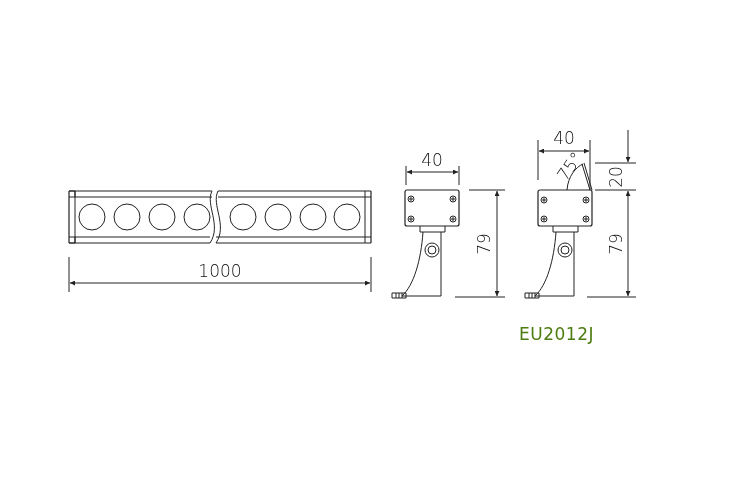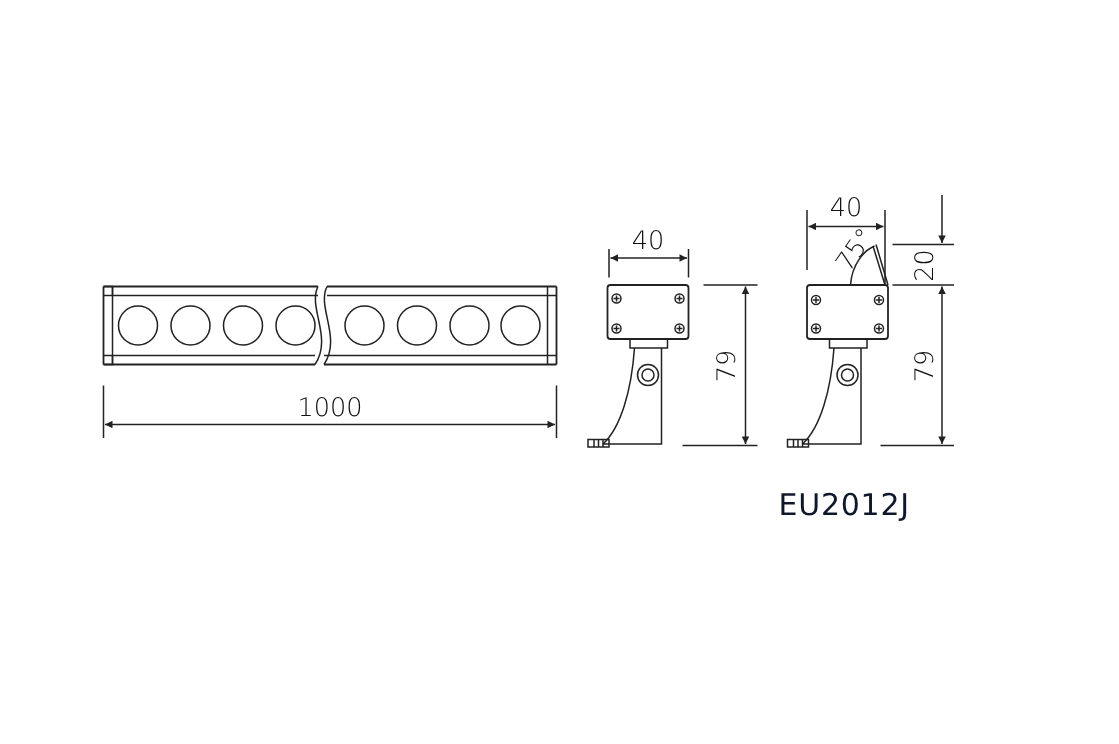--- a/index.html
+++ b/index.html
@@ -1,19 +1,19 @@
 <!DOCTYPE html>
 <html><head>
 <meta charset="utf-8">
 <style>
   html, body { margin: 0; padding: 0; background: #ffffff; }
   body { width: 746px; height: 496px; position: relative; overflow: hidden; font-family: "DejaVu Sans", sans-serif; }
   #drawing { position: absolute; left: 0; top: 0; }
   .dim-text { font-family: "DejaVu Sans", sans-serif; font-size: 17px; fill: #111; font-weight: 300; }
-  .model-label { position: absolute; left: 519px; top: 324px; font-family: "DejaVu Sans", sans-serif; font-size: 20px; color: #0f172a; letter-spacing: 0.5px; }
+  .model-label { position: absolute; left: 519px; top: 324px; font-family: "DejaVu Sans", sans-serif; font-size: 17px; color: #4d7c0f; letter-spacing: 0.5px; }
   .stroke { stroke: #222; stroke-width: 1; fill: none; }
   .thick { stroke: #222; stroke-width: 1.2; fill: none; }
 </style>
 </head>
 <body>
 
 <svg id="drawing" width="746" height="496" viewBox="0 0 746 496">
   <defs>
     <marker id="arr" viewBox="0 0 10 10" refX="10" refY="5" markerWidth="8" markerHeight="5" orient="auto-start-reverse">
       <path d="M0,0 L10,5 L0,10 z" fill="#222"></path>

